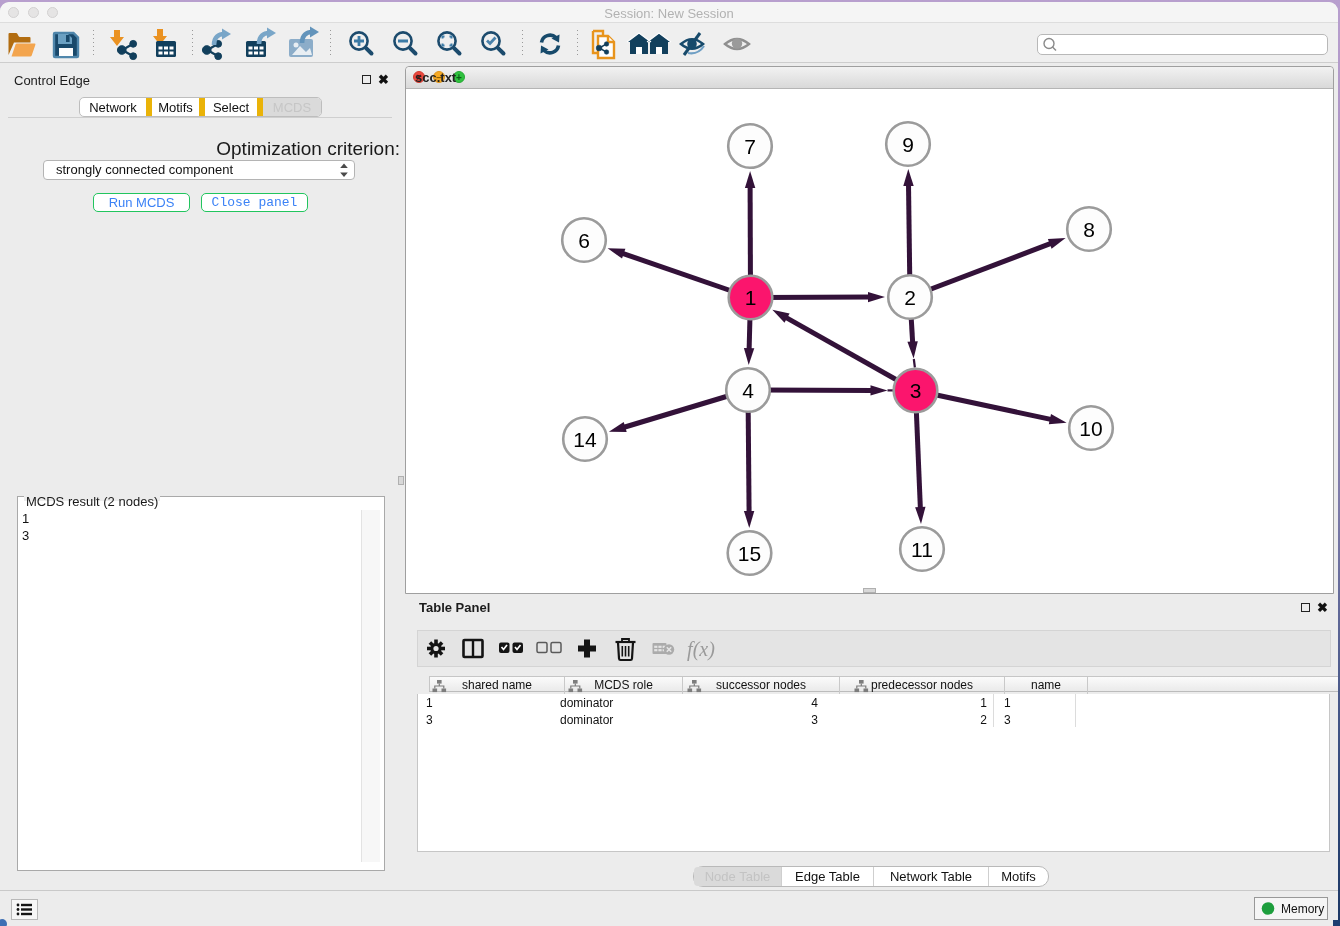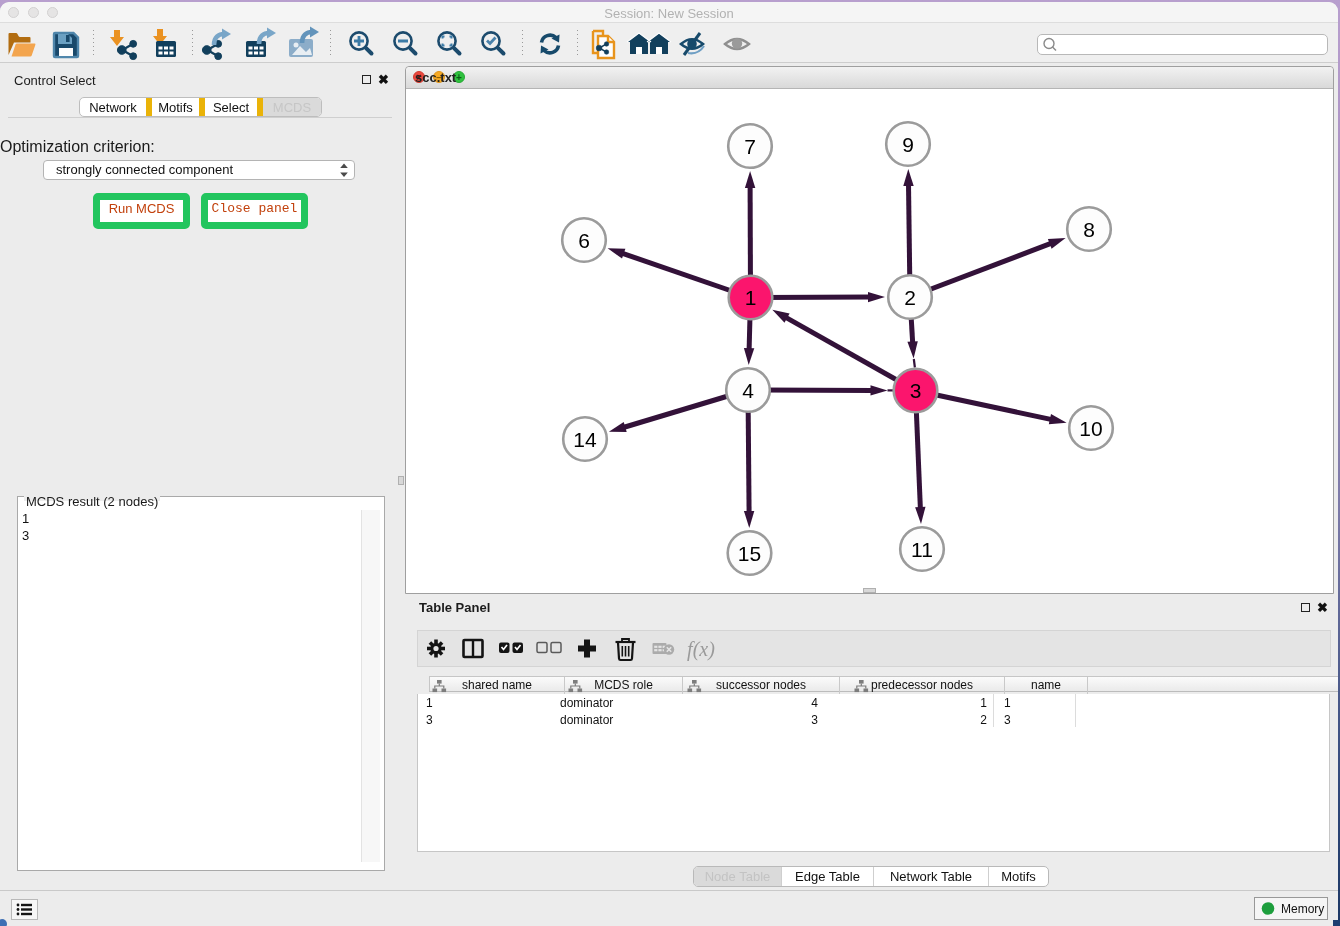--- a/index.html
+++ b/index.html
@@ -15,39 +15,39 @@
 .tsep{top:7px;width:1px;height:25px;background-image:repeating-linear-gradient(#9a9a9a 0 1px,transparent 1px 4px);}
 #searchbox{left:1037px;top:11px;width:291px;height:21px;background:#fff;border:1px solid #b8b8b8;border-radius:5px;}
 
 #cp-title{left:14px;top:71px;font-size:13px;color:#1c1c1c;}
 .flbtn{width:9px;height:9px;border:1.5px solid #222;}
 .xbtn{font-size:13px;font-weight:bold;color:#111;}
 #cptabs{left:79px;top:95px;width:243px;height:20px;background:#fff;border:1px solid #bdbdbd;border-radius:5px;display:flex;font-size:13px;color:#111;}
 #cptabs .seg{flex:none;display:flex;align-items:center;justify-content:center;border-right:6px solid #eab308;}
 #cptabs .seg:last-child{border-right:none;background:#dadada;color:#c6c6c6;border-radius:0 4px 4px 0;}
 #cp-line{left:8px;top:115px;width:384px;height:1px;background:#cfcfcf;}
-#optlabel{left:0;top:136px;width:400px;text-align:left;font-size:16px;color:#1a1a1a;}
+#optlabel{left:0;top:136px;width:400px;text-align:right;font-size:19px;color:#1a1a1a;}
 #combo{left:43px;top:158px;width:312px;height:20px;background:#fff;border:1px solid #b4b4b4;border-radius:4px;font-size:13px;color:#111;line-height:18px;padding-left:12px;}
-.btn{height:36px;background:#fff;border:7px solid #22c55e;border-radius:5px;font-size:13px;color:#c2410c;text-align:center;line-height:17px;}
+.btn{height:19px;background:#fff;border:1px solid #22c55e;border-radius:5px;font-size:13px;color:#3b82f6;text-align:center;line-height:17px;}
 #fieldset{left:17px;top:494px;width:368px;height:375px;background:#fff;border:1px solid #a9a9a9;}
 #fslegend{left:24px;top:492px;background:linear-gradient(#ececec 50%,#fff 50%);padding:0 2px;font-size:13px;color:#1a1a1a;}
 #fstext{left:22px;top:509px;font-size:13px;color:#111;line-height:16.5px;}
 #fsscroll{left:361px;top:508px;width:19px;height:352px;background:#f7f7f7;border-left:1px solid #e3e3e3;}
 
 #netwin{left:405px;top:64px;width:929px;height:528px;background:#fff;border:1px solid #9f9f9f;border-radius:4px 4px 0 0;}
 #nettitle{left:0;top:0;width:927px;height:22px;background:linear-gradient(#f2f2f2,#d9d9d9);border-bottom:1px solid #b5b5b5;border-radius:4px 4px 0 0;}
 #netname{width:100%;text-align:left;top:3px;padding-left:9px;font-size:13px;font-weight:700;color:#222;}
 .mac{top:3.5px;width:12px;height:12px;border-radius:50%;font-size:10px;font-weight:700;text-align:center;line-height:12px;}
 
 #tp-title{left:419px;top:598px;font-size:13px;color:#1c1c1c;font-weight:bold;}
 #tptoolbar{left:417px;top:628px;width:914px;height:37px;background:#e4e4e4;border:1px solid #d4d4d4;}
 #thead{left:429px;top:674px;width:913px;height:16px;background:linear-gradient(#fbfbfb,#eaeaea);border:1px solid #c6c6c6;border-bottom:1px solid #bcbcbc;font-size:12px;color:#111;}
 #tbody{left:417px;top:692px;width:913px;height:158px;background:#fff;border-left:1px solid #c6c6c6;border-right:1px solid #c6c6c6;border-bottom:1px solid #c6c6c6;font-size:12px;color:#111;}
 .hcol{position:absolute;top:0;height:18px;line-height:17px;text-align:center;border-right:1px solid #c9c9c9;}
-#bottabs{left:693px;top:864px;width:356px;height:21px;background:#fff;border:1px solid #b9b9b9;border-radius:5px;display:flex;font-size:13px;color:#111;}
+#bottabs{left:693px;top:864px;width:356px;height:21px;background:#fff;border:1px solid #b9b9b9;border-radius:10px;display:flex;font-size:13px;color:#111;}
 #bottabs .seg{flex:none;display:flex;align-items:center;justify-content:center;border-right:1px solid #cfcfcf;}
 #bottabs .seg:first-child{background:#dadada;color:#c3c3c3;border-radius:4px 0 0 4px;}
 #statusline{left:0;top:888px;width:1338px;height:1px;background:#c9c9c9;}
 #listbtn{left:11px;top:897px;width:27px;height:21px;background:#f7f7f7;border:1px solid #b9b9b9;}
 #membtn{left:1254px;top:895px;width:74px;height:23px;background:#f5f5f5;border:1px solid #989898;font-size:12px;color:#111;}
 svg{display:block;}
 </style>
 </head>
 <body>
 <div id="stage">
@@ -203,21 +203,21 @@
     <div class="tsep abs" style="left:522px;"></div>
     <div class="tsep abs" style="left:577px;"></div>
     <div id="searchbox" class="abs">
           <svg width="24" height="19" viewBox="0 0 24 19">
             <circle cx="11" cy="8.5" r="5" fill="none" stroke="#8a8a8a" stroke-width="1.4"></circle>
             <line x1="14.5" y1="12" x2="18" y2="15.5" stroke="#8a8a8a" stroke-width="1.4"></line>
           </svg>
         </div>
   </div>
 
-  <div id="cp-title" class="abs">Control Select</div>
+  <div id="cp-title" class="abs">Control Edge</div>
   <div class="flbtn abs" style="left:362px;top:73px;"></div>
   <div class="xbtn abs" style="left:378px;top:70px;">✖</div>
   <div id="cptabs" class="abs">
     <div class="seg" style="width:72px;">Network</div>
     <div class="seg" style="width:53px;">Motifs</div>
     <div class="seg" style="width:58px;">Select</div>
     <div class="seg" style="width:58px;">MCDS</div>
   </div>
   <div id="cp-line" class="abs"></div>
   <div id="optlabel" class="abs">Optimization criterion:</div>

